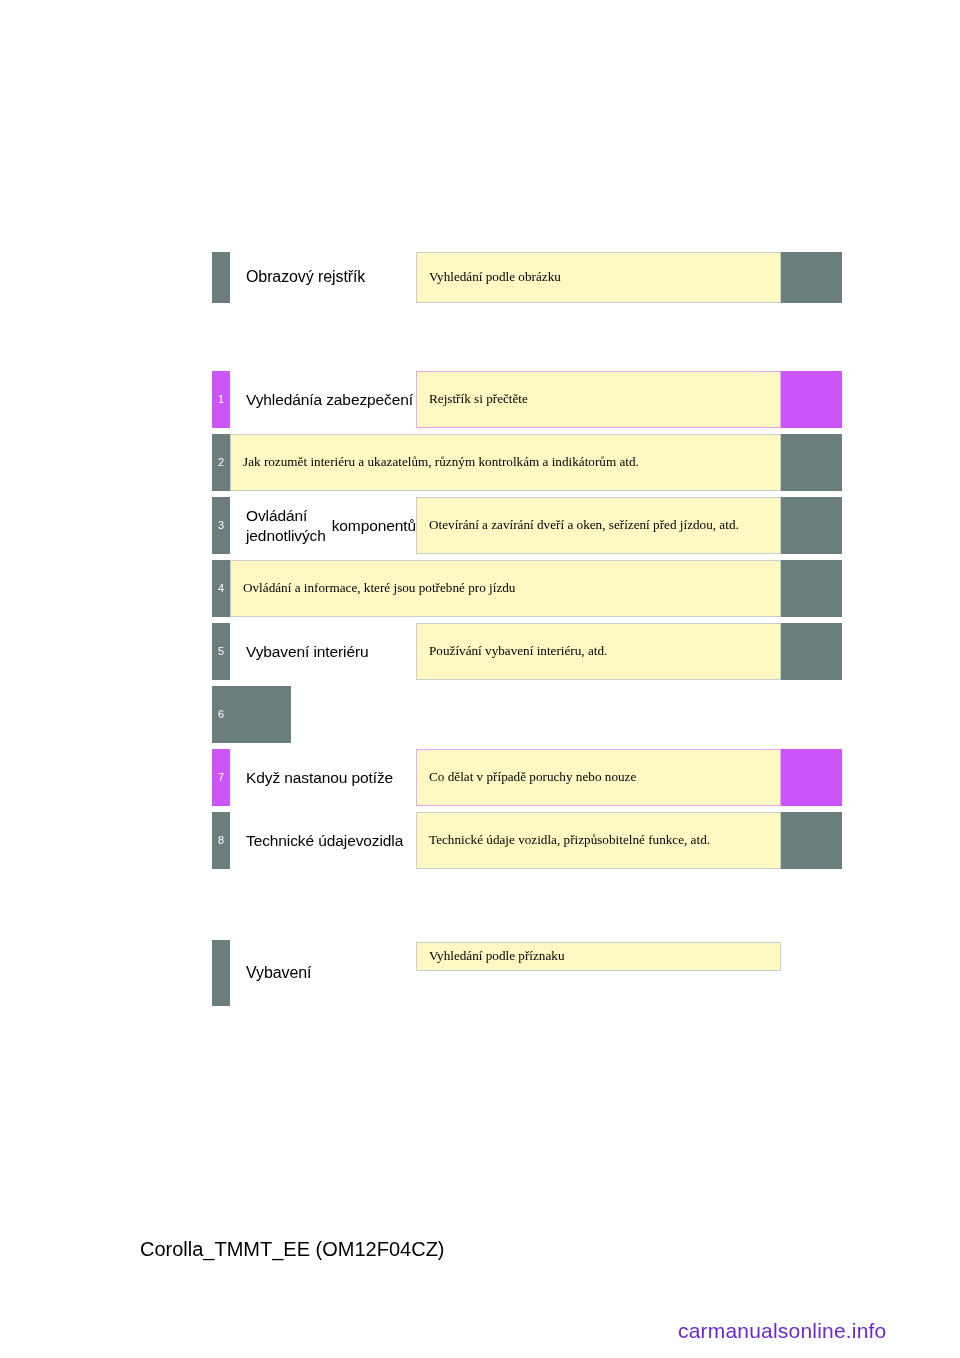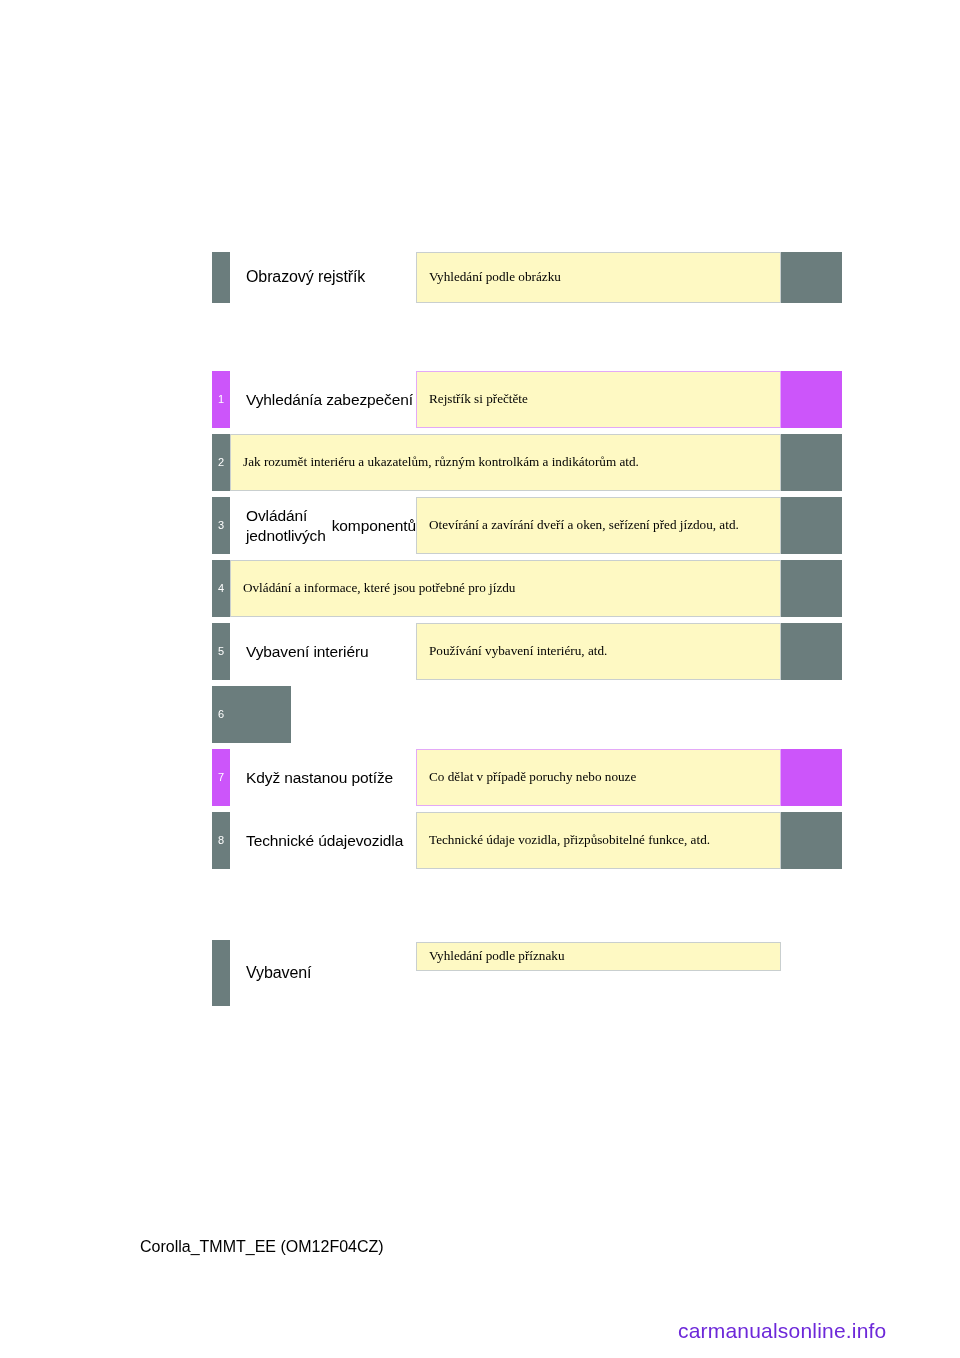--- a/index.html
+++ b/index.html
@@ -125,21 +125,21 @@
     padding: 4px 12px;
     font-size: 13.2px;
   }
   .index-line .end-block { flex: 0 0 61px; width: 61px; }
 
   
   #footer-code {
     position: absolute;
     left: 140px;
     top: 1238px;
-    font-size: 16px;
+    font-size: 20px;
     color: #000000;
   }
   #watermark {
     position: absolute;
     left: 678px;
     top: 1319px;
     font-size: 21px;
     color: #6d28d9;
     letter-spacing: 0.2px;
   }

